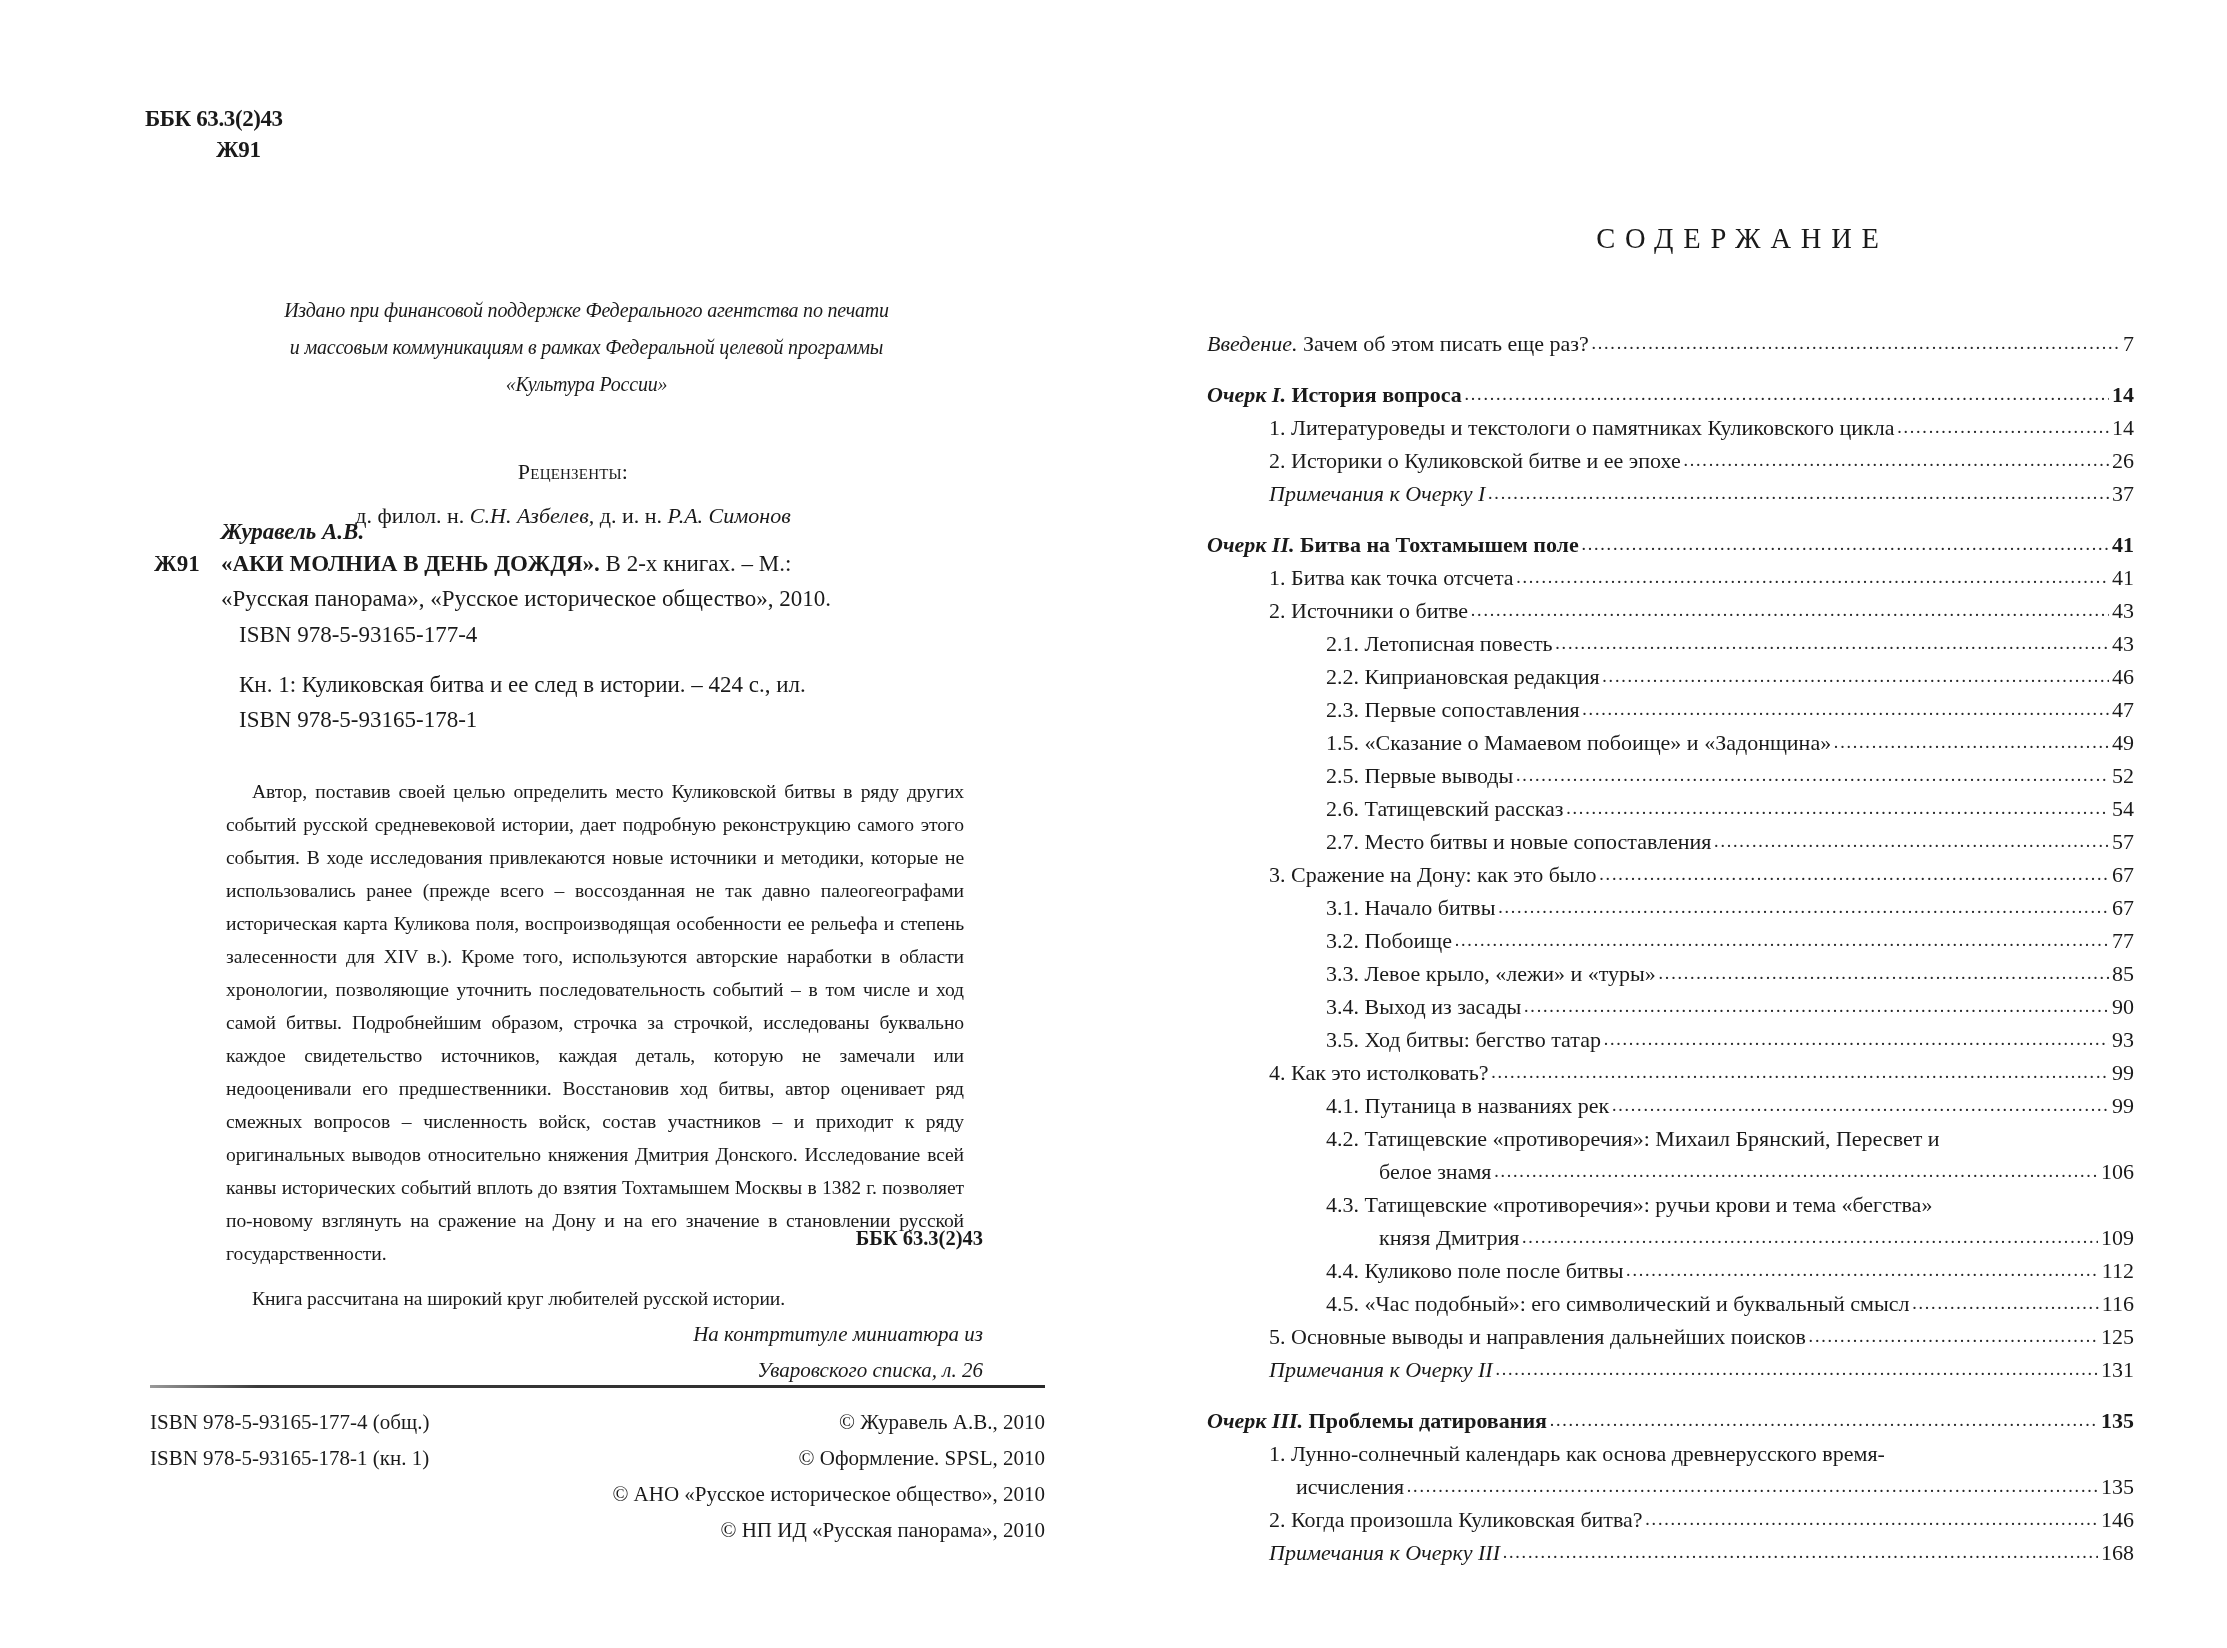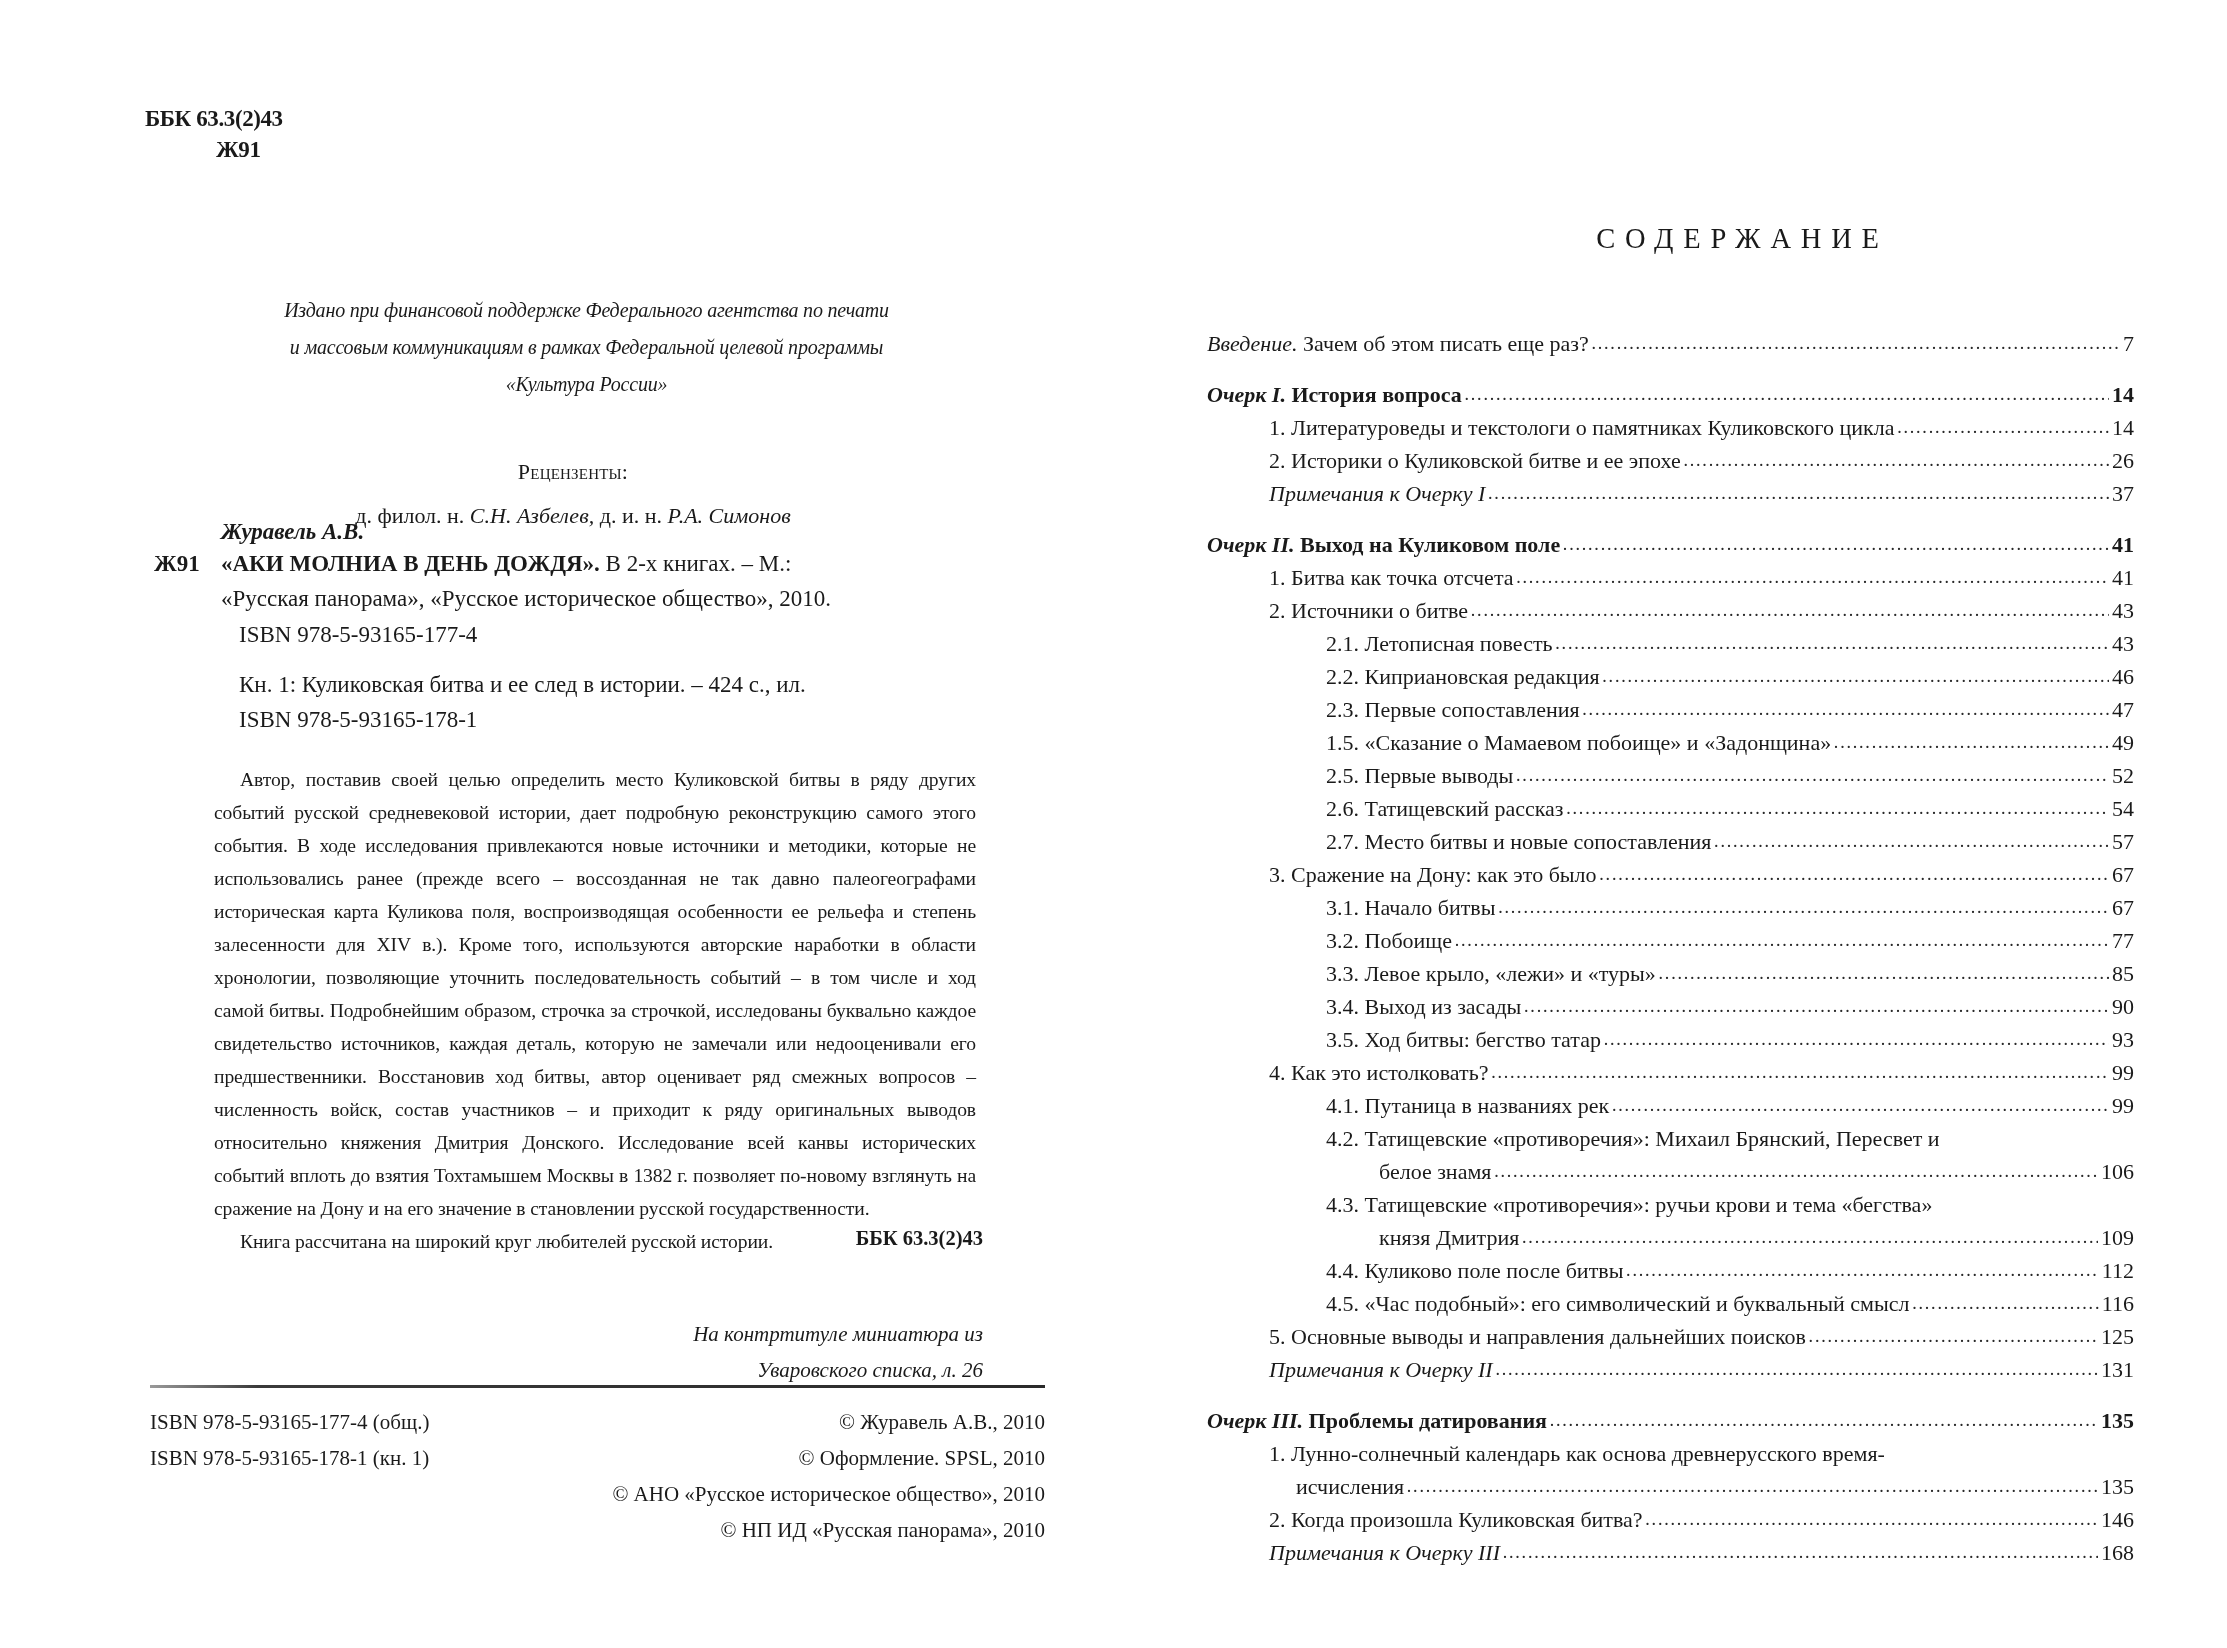--- a/index.html
+++ b/index.html
@@ -28,21 +28,21 @@
   .card .code { position: absolute; left: 9px; top: 44px; font-weight: bold; }
   .card .line { position: absolute; left: 76px; white-space: nowrap; }
   .card .title-line { top: 44px; }
   .card .title-line b { font-weight: bold; }
   .card .pub-line { top: 79px; }
   .card .isbn1 { top: 115px; left: 94px; }
   .card .book-line { top: 165px; left: 94px; }
   .card .isbn2 { top: 200px; left: 94px; }
 
   .annotation { position: absolute; left: 198px; top: 763px; width: 762px; font-size: 19.6px; line-height: 33px; text-align: justify; letter-spacing: -0.1px; }
-  .annotation p { margin: 0; text-indent: 26px; }
+  .annotation p { margin: 12px; text-indent: 26px; }
 
   .bbk-foot { position: absolute; right: 147px; top: 1227px; font-weight: bold; font-size: 20.5px; }
 
   .cover-note { position: absolute; right: 147px; top: 1316px; text-align: right; font-style: italic; font-size: 21px; line-height: 36px; }
   .cover-note span { display: block; }
 
   .rule { position: absolute; left: 134px; width: 895px; top: 1385px; height: 3.1px; background: linear-gradient(to right, #9a9a9a 0%, #3a3a3a 12%, #2a2a2a 100%); }
 
   .isbn-block { position: absolute; left: 134px; top: 1404px; font-size: 21px; line-height: 36px; }
   .isbn-block span { display: block; }
@@ -156,21 +156,21 @@
         <span class="leader"></span>
         <span class="page-num">26</span>
       </div>
       <div class="toc-row lvl-1">
         <i class="label">Примечания к Очерку I</i>
         <span class="leader"></span>
         <span class="page-num">37</span>
       </div>
       <div class="toc-sep"></div>
       <div class="toc-row lvl-0 bold">
-        <span class="label"><i>Очерк II.</i><span> Выход на Куликовом поле</span></span>
+        <span class="label"><i>Очерк II.</i><span> Битва на Тохтамышем поле</span></span>
         <span class="leader"></span>
         <span class="page-num">41</span>
       </div>
       <div class="toc-row lvl-1">
         <span class="label">1. Битва как точка отсчета</span>
         <span class="leader"></span>
         <span class="page-num">41</span>
       </div>
       <div class="toc-row lvl-1">
         <span class="label">2. Источники о битве</span>

